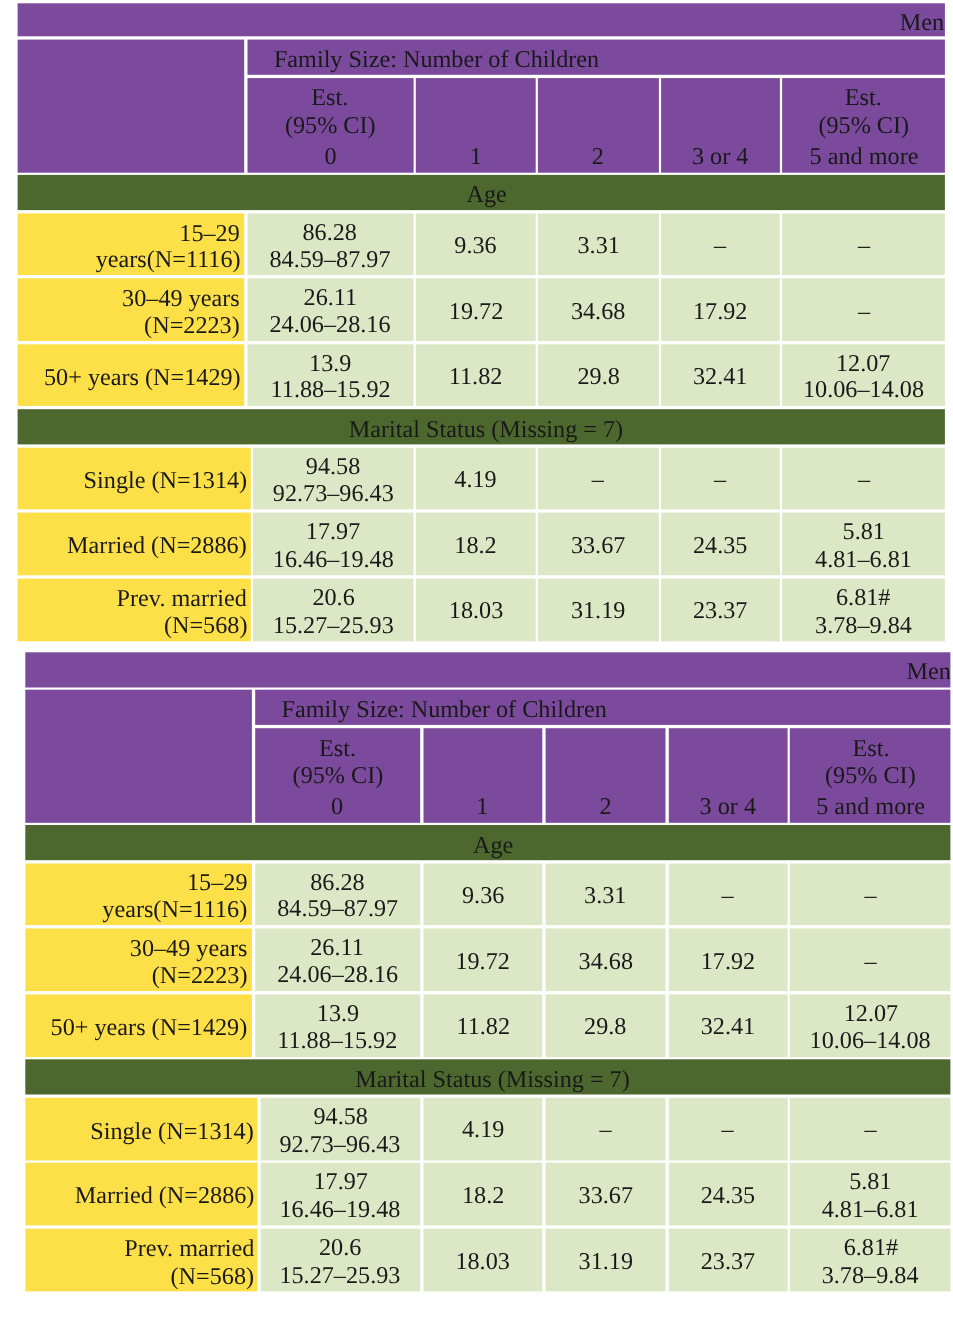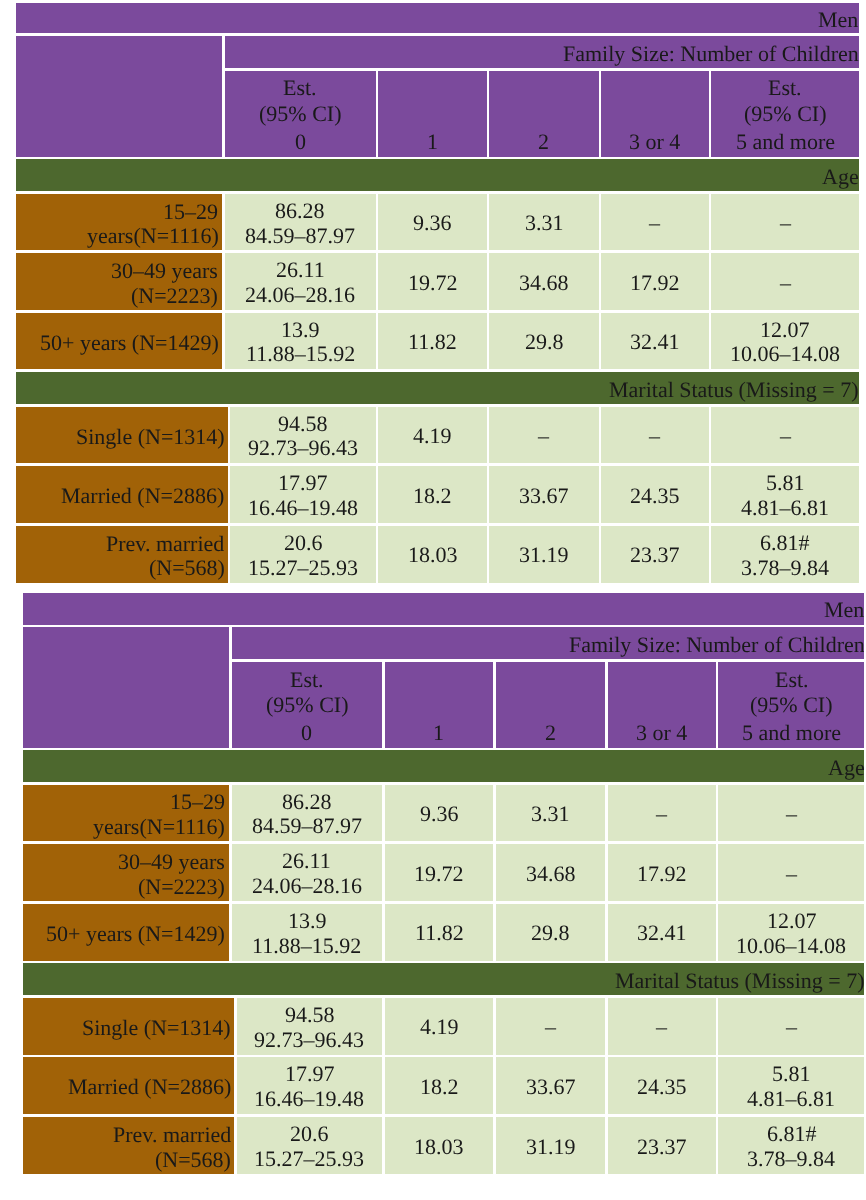--- a/index.html
+++ b/index.html
@@ -8,25 +8,25 @@
        -webkit-font-smoothing:antialiased;
        text-rendering:geometricPrecision;}
   .page{position:relative;width:866px;height:1200px;overflow:hidden;background:#fff;}
   .tbl{position:absolute;}
   .cell{position:absolute;box-sizing:border-box;overflow:hidden;
         color:#191919;font-size:22px;line-height:24.6px;
         display:flex;flex-direction:column;justify-content:center;
         padding-top:4px;}
   .cell.bot{justify-content:flex-end;padding-top:0;padding-bottom:1.7px;}
   .ttl{background:#7b4a9c;align-items:flex-end;}
-  .grp{background:#7b4a9c;align-items:flex-end;}
+  .grp{background:#7b4a9c;align-items:flex-start;padding-left:24px;}
   .colh{background:#7b4a9c;align-items:center;}
   .blank{background:#7b4a9c;}
-  .sec{background:#4d682e;align-items:flex-end;padding-left:9.5px;}
-  .lab{background:#a16207;align-items:flex-end;padding-right:4px;}
+  .sec{background:#4d682e;align-items:center;padding-left:9.5px;}
+  .lab{background:#fde047;align-items:flex-end;padding-right:4px;}
   .lab.s2{padding-right:3.3px;}
   .val{background:#dce7c6;align-items:center;padding-top:2.6px;}
   .ln{white-space:nowrap;will-change:transform;}
   .ln.sub{line-height:25.1px;}
   .ln.last{margin-top:4.7px;}
 </style>
 </head>
 <body>
 
 <div class="page">

